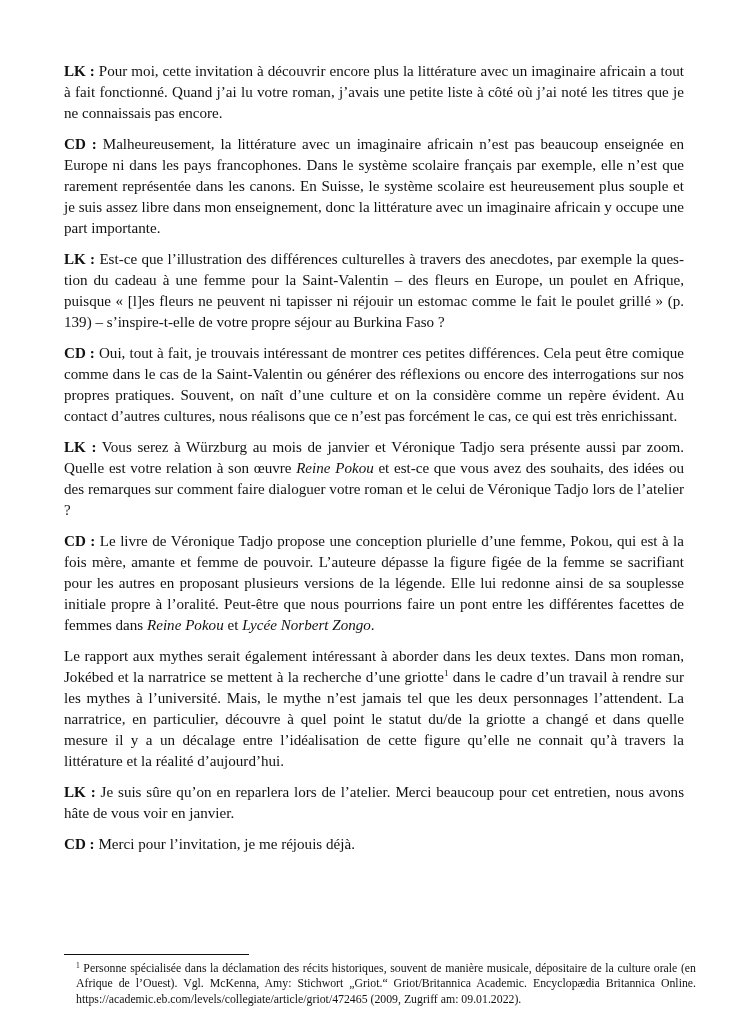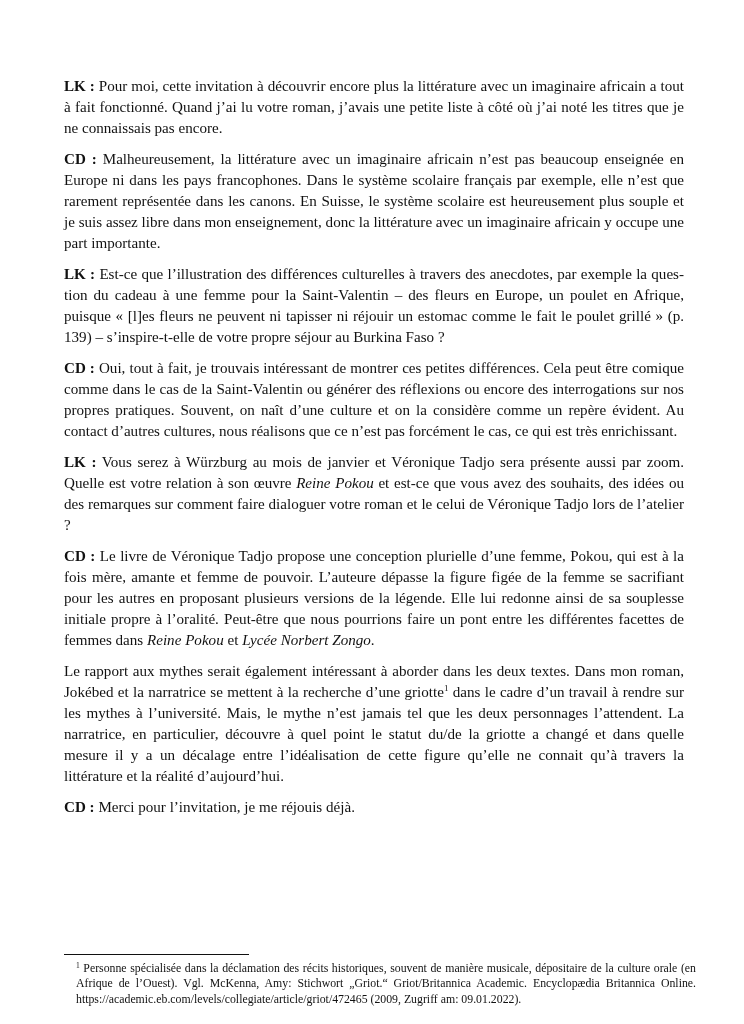--- a/index.html
+++ b/index.html
@@ -11,21 +11,21 @@
       width: 744px;
       height: 1024px;
       position: relative;
       overflow: hidden;
       font-family: "Liberation Serif", "DejaVu Serif", serif;
       color: #111111;
     }
     .page {
       position: absolute;
       left: 64px;
-      top: 76px;
+      top: 61px;
       width: 620px;
     }
     .para {
       font-size: 15.1px;
       line-height: 21px;
       text-align: justify;
       margin: 0 0 10px 0;
       hyphens: manual;
     }
     .speaker {
@@ -64,19 +64,20 @@
 <body>
 
 <div class="page" id="doc-body">
     <p class="para"><span class="speaker">LK :</span><span> Pour moi, cette invitation à découvrir encore plus la littérature avec un imaginaire africain a tout à fait fonctionné. Quand j’ai lu votre roman, j’avais une petite liste à côté où j’ai noté les titres que je ne connaissais pas encore.</span></p>
     <p class="para"><span class="speaker">CD :</span><span> Malheureusement, la littérature avec un imaginaire africain n’est pas beaucoup enseignée en Europe ni dans les pays francophones. Dans le système scolaire français par exemple, elle n’est que rarement représentée dans les canons. En Suisse, le système scolaire est heureusement plus souple et je suis assez libre dans mon enseignement, donc la littérature avec un imaginaire africain y occupe une part importante.</span></p>
     <p class="para"><span class="speaker">LK :</span><span> Est-ce que l’illustration des différences culturelles à travers des anecdotes, par exemple la ques­tion du cadeau à une femme pour la Saint-Valentin – des fleurs en Europe, un poulet en Afrique, puisque « [l]es fleurs ne peuvent ni tapisser ni réjouir un estomac comme le fait le poulet grillé » (p. 139) – s’inspire-t-elle de votre propre séjour au Burkina Faso ?</span></p>
     <p class="para"><span class="speaker">CD :</span><span> Oui, tout à fait, je trouvais intéressant de montrer ces petites différences. Cela peut être comique comme dans le cas de la Saint-Valentin ou générer des réflexions ou encore des interrogations sur nos propres pratiques. Souvent, on naît d’une culture et on la considère comme un repère évident. Au contact d’autres cultures, nous réalisons que ce n’est pas forcément le cas, ce qui est très enrichissant.</span></p>
     <p class="para"><span class="speaker">LK :</span><span> Vous serez à Würzburg au mois de janvier et Véronique Tadjo sera présente aussi par zoom. Quelle est votre relation à son œuvre </span><span class="ital">Reine Pokou</span><span> et est-ce que vous avez des souhaits, des idées ou des remarques sur comment faire dialoguer votre roman et le celui de Véronique Tadjo lors de l’ate­lier ?</span></p>
     <p class="para"><span class="speaker">CD :</span><span> Le livre de Véronique Tadjo propose une conception plurielle d’une femme, Pokou, qui est à la fois mère, amante et femme de pouvoir. L’auteure dépasse la figure figée de la femme se sacrifiant pour les autres en proposant plusieurs versions de la légende. Elle lui redonne ainsi de sa souplesse initiale propre à l’oralité. Peut-être que nous pourrions faire un pont entre les différentes facettes de femmes dans </span><span class="ital">Reine Pokou</span><span> et </span><span class="ital">Lycée Norbert Zongo</span><span>.</span></p>
     <p class="para"><span>Le rapport aux mythes serait également intéressant à aborder dans les deux textes. Dans mon roman, Jokébed et la narratrice se mettent à la recherche d’une griotte</span><sup class="fnref">1</sup><span> dans le cadre d’un travail à rendre sur les mythes à l’université. Mais, le mythe n’est jamais tel que les deux personnages l’attendent. La narratrice, en particulier, découvre à quel point le statut du/de la griotte a changé et dans quelle mesure il y a un décalage entre l’idéalisation de cette figure qu’elle ne connait qu’à travers la littérature et la réalité d’aujourd’hui.</span></p>
+    <p class="para"><span class="speaker">LK :</span><span> Je suis sûre qu’on en reparlera lors de l’atelier. Merci beaucoup pour cet entretien, nous avons hâte de vous voir en janvier.</span></p>
     <p class="para"><span class="speaker">CD :</span><span> Merci pour l’invitation, je me réjouis déjà.</span></p>
   </div>
 
 <div class="footnote-rule"></div>
 <div class="footnote">
   <sup>1</sup><span> Personne spécialisée dans la déclamation des récits historiques, souvent de manière musicale, dépositaire de la culture orale (en Afrique de l’Ouest). Vgl. McKenna, Amy: Stichwort „Griot.“ Griot/Britannica Academic. Encyclopædia Bri­tannica Online.  https://academic.eb.com/levels/collegiate/article/griot/472465 (2009, Zugriff am: 09.01.2022).</span>
 </div>
 
 </body></html>

